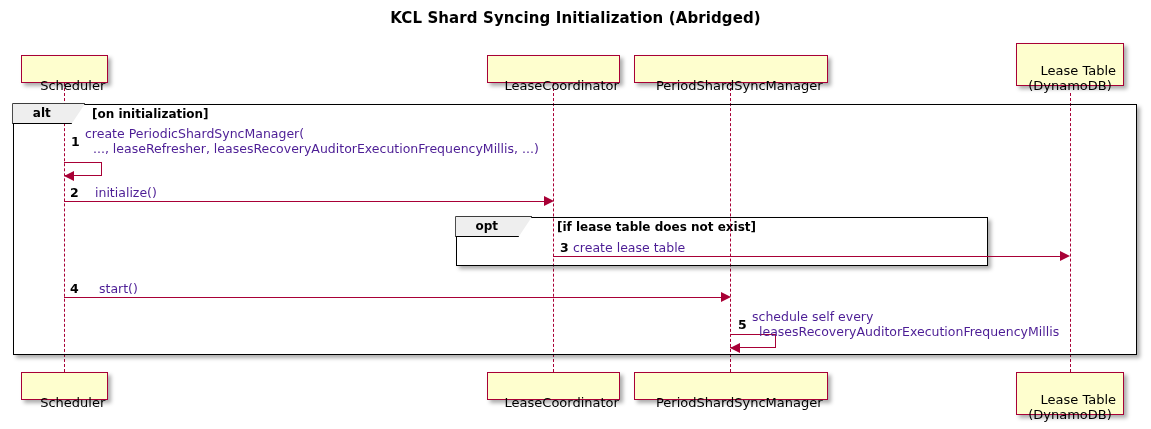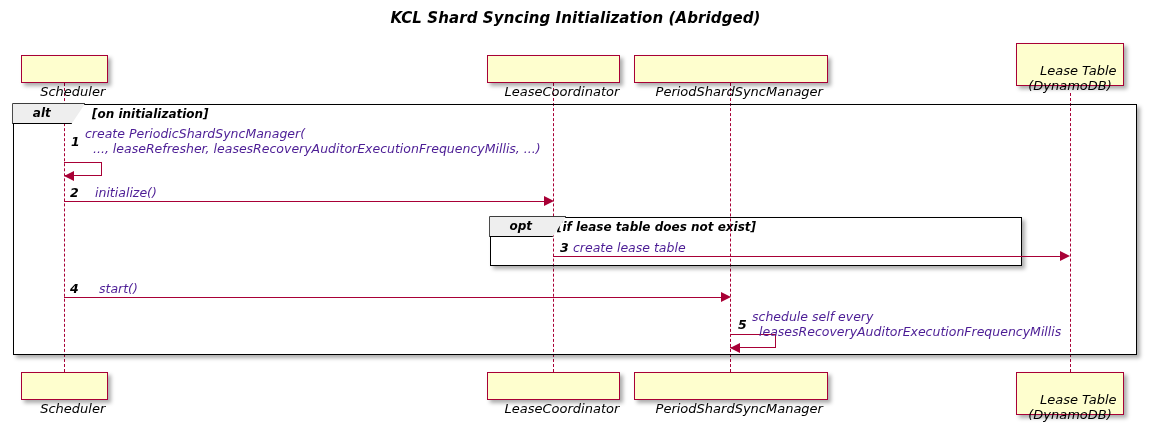--- a/index.html
+++ b/index.html
@@ -12,21 +12,20 @@
     height: 429px;
     position: relative;
     font-family: "DejaVu Sans", sans-serif;
     overflow: hidden;
   }
   #diagram {
     position: absolute;
     left: 0; top: 0;
     width: 1151px;
     height: 429px;
-    font-style: italic;
   }
   .title {
     position: absolute;
     left: 0;
     top: 9px;
     width: 1151px;
     text-align: center;
     font-size: 15px;
     font-weight: bold;
     color: #000000;
@@ -35,21 +34,21 @@
   
   .participant {
     position: absolute;
     box-sizing: border-box;
     background: #FEFECE;
     border: 1.5px solid #A80036;
     color: #000000;
     font-size: 13px;
     line-height: 14px;
     text-align: center;
-    padding-top: 15px;
+    padding-top: 9px;
     box-shadow: 3px 3px 4px rgba(0,0,0,0.33);
     white-space: pre;
     z-index: 6;
   }
   .participant.two-line { padding-top: 4px; line-height: 15px; text-align: center; }
   
   .lifeline {
     position: absolute;
     width: 0;
     border-left: 1.6px dashed #A80036;
@@ -166,21 +165,21 @@
   <div class="msg-text" style="left:85px; top:126px;">create PeriodicShardSyncManager(</div>
   <div class="msg-text" style="left:93px; top:141px;">..., leaseRefresher, leasesRecoveryAuditorExecutionFrequencyMillis, ...)</div>
   <div class="self-loop" style="left:64px; top:162px; width:38px; height:14px;"></div>
   <div class="arrow-head left" style="left:64px; top:171px;"></div>
 
   <div class="msg-line" style="left:64px; top:201px; width:482px;"></div>
   <div class="arrow-head right" style="left:544px; top:196px;"></div>
   <div class="msg-num" style="left:70px; top:185px;">2</div>
   <div class="msg-text" style="left:95px; top:185px;">initialize()</div>
 
-  <div class="fragment" style="left:490px; top:217px; width:532px; height:49px;">
+  <div class="fragment" style="left:456px; top:217px; width:532px; height:49px;">
     <div class="frag-tab" style="width:77px;">
       <span>opt</span>
     </div>
   </div>
   <div class="frag-label" style="left:557px; top:220px;">[if lease table does not exist]</div>
 
   <div class="msg-line" style="left:553px; top:256px; width:509px;"></div>
   <div class="arrow-head right" style="left:1060px; top:251px;"></div>
   <div class="msg-num" style="left:560px; top:240px;">3</div>
   <div class="msg-text" style="left:573px; top:240px;">create lease table</div>

